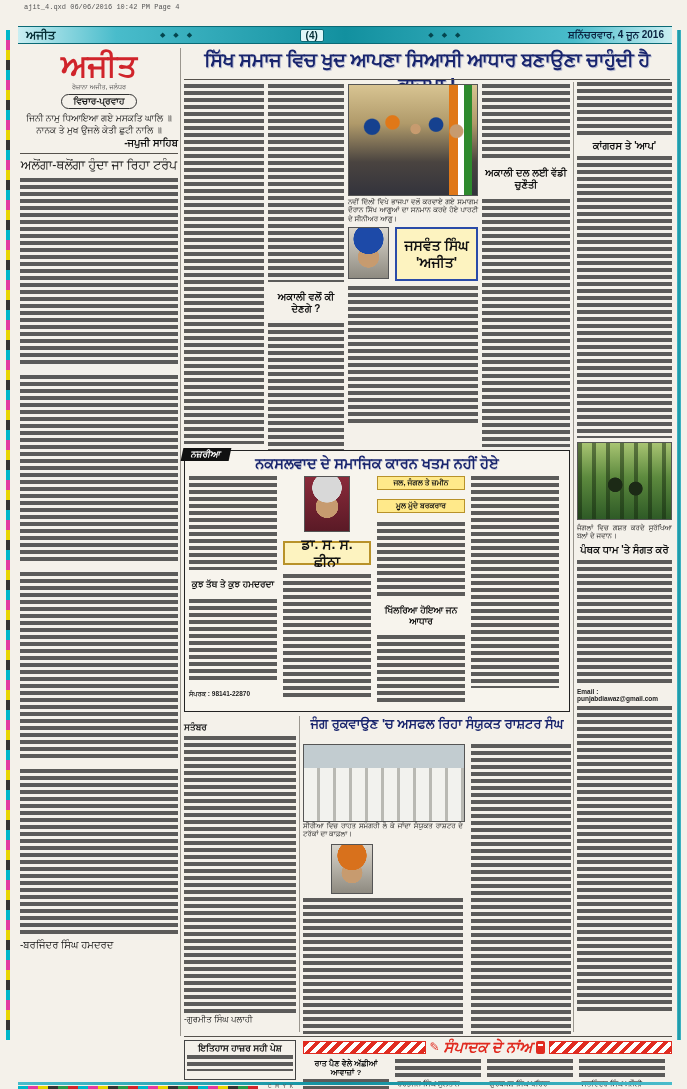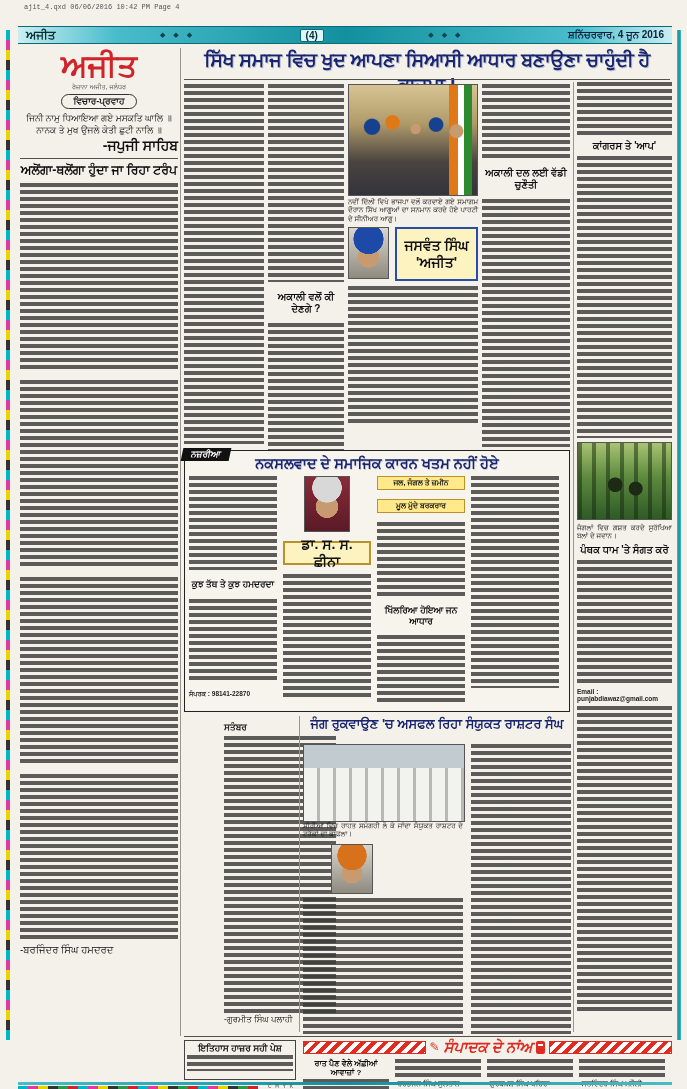--- a/index.html
+++ b/index.html
@@ -24,22 +24,22 @@
   .masthead .d{font-size:10px;font-weight:bold;color:#0a2340;}
   .masthead .decor{font-size:7px;color:#04454e;letter-spacing:3px;}
   .pagechip{font-size:10px;font-weight:bold;color:#052e35;background:#dff6f8;border:1px solid #0b6a76;
     border-radius:2px;padding:0 5px;}
   
   .logo{font-family:"Liberation Serif",serif;font-weight:bold;font-size:31px;color:#d0242b;text-align:center;line-height:1.05;}
   .tagline{font-size:6.5px;text-align:center;color:#444;}
   .badge{display:block;margin:3px auto;width:max-content;border:1px solid #333;border-radius:9px;
     padding:1px 12px;font-size:9px;font-weight:bold;color:#111;}
   .quote{font-size:9px;font-weight:normal;text-align:center;line-height:1.4;color:#111;}
-  .attr{font-size:14px;font-weight:bold;text-align:right;color:#111;}
-  .ed-head{font-size:12.5px;font-weight:bold;text-align:center;line-height:1.2;color:#0d0d0d;}
+  .attr{font-size:10px;font-weight:bold;text-align:right;color:#111;}
+  .ed-head{font-size:12.5px;font-weight:normal;text-align:center;line-height:1.2;color:#0d0d0d;}
   
   .main-head{font-size:19px;font-weight:bold;text-align:center;line-height:1.3;
     text-shadow:1px 1px 0 #b9bdd2;letter-spacing:-.3px;}
   .box-head{font-size:14.5px;font-weight:bold;text-align:center;line-height:1.2;text-shadow:.5px .5px 0 #c3c6d8;}
   .un-head{font-size:13px;font-weight:bold;text-align:center;line-height:1.2;}
   
   .photo{border:1px solid #555;}
   .photo-event{background:
      radial-gradient(circle at 18% 38%,#15418f 0 6%,rgba(0,0,0,0) 7%),
      radial-gradient(circle at 34% 34%,#e07818 0 6%,rgba(0,0,0,0) 7%),
@@ -190,21 +190,21 @@
         <div class="sim" style="height:74px;"></div>
         <div class="subhead" style="font-size:9px;">ਖਿੱਲਰਿਆ ਹੋਇਆ ਜਨ ਆਧਾਰ</div>
         <div class="sim" style="height:70px;"></div>
       </div>
       <div class="stack" style="width:88px;">
         <div class="sim" style="height:212px;"></div>
       </div>
     </div>
   </div>
 
-  <div class="abs" style="left:184px;top:716px;width:112px;height:318px;margin-left:40px;">
+  <div class="abs" style="left:184px;top:716px;width:112px;height:318px;">
     <span style="font-size:9px;font-weight:bold;">ਸਤੰਬਰ</span>
     <div class="sim" style="height:278px;margin-top:2px;"></div>
     <div class="sig">-ਗੁਰਮੀਤ ਸਿੰਘ ਪਲਾਹੀ</div>
   </div>
   <div class="abs vrule" style="left:299px;top:716px;height:316px;"></div>
 
   <div class="abs" style="left:303px;top:716px;width:268px;height:318px;">
     <div class="un-head navy">ਜੰਗ ਰੁਕਵਾਉਣ 'ਚ ਅਸਫਲ ਰਿਹਾ ਸੰਯੁਕਤ ਰਾਸ਼ਟਰ ਸੰਘ</div>
     <div class="abs photo photo-trucks" style="left:0;top:28px;width:160px;height:76px;"></div>
     <div class="abs caption" style="left:0;top:106px;width:160px;">ਸੀਰੀਆ ਵਿਚ ਰਾਹਤ ਸਮੱਗਰੀ ਲੈ ਕੇ ਜਾਂਦਾ ਸੰਯੁਕਤ ਰਾਸ਼ਟਰ ਦੇ ਟਰੱਕਾਂ ਦਾ ਕਾਫ਼ਲਾ।</div>

